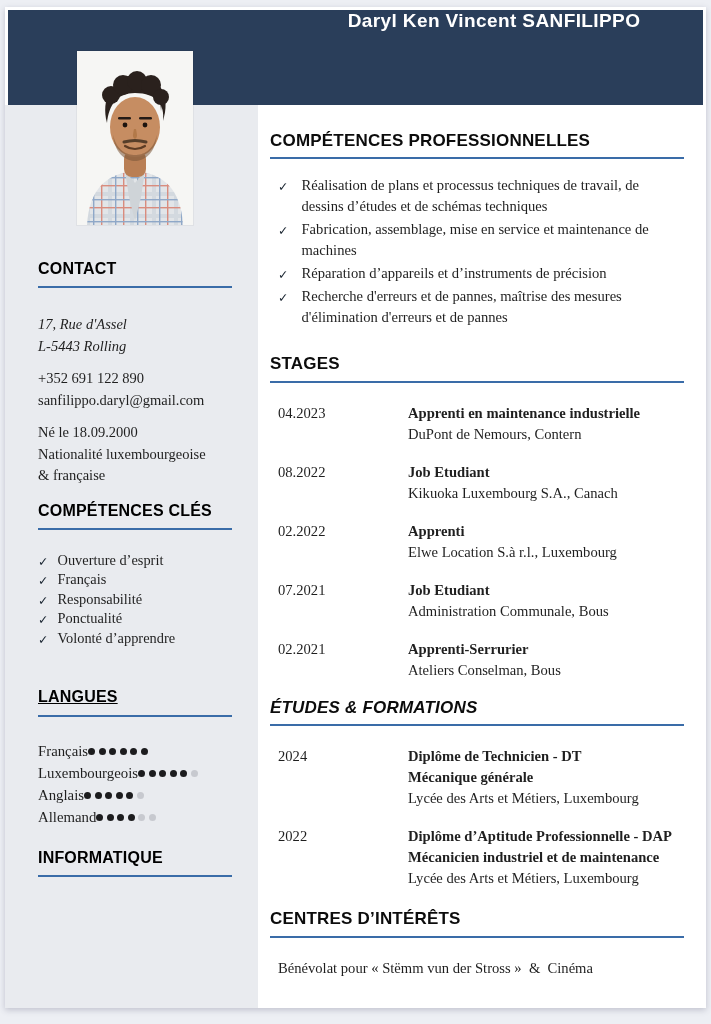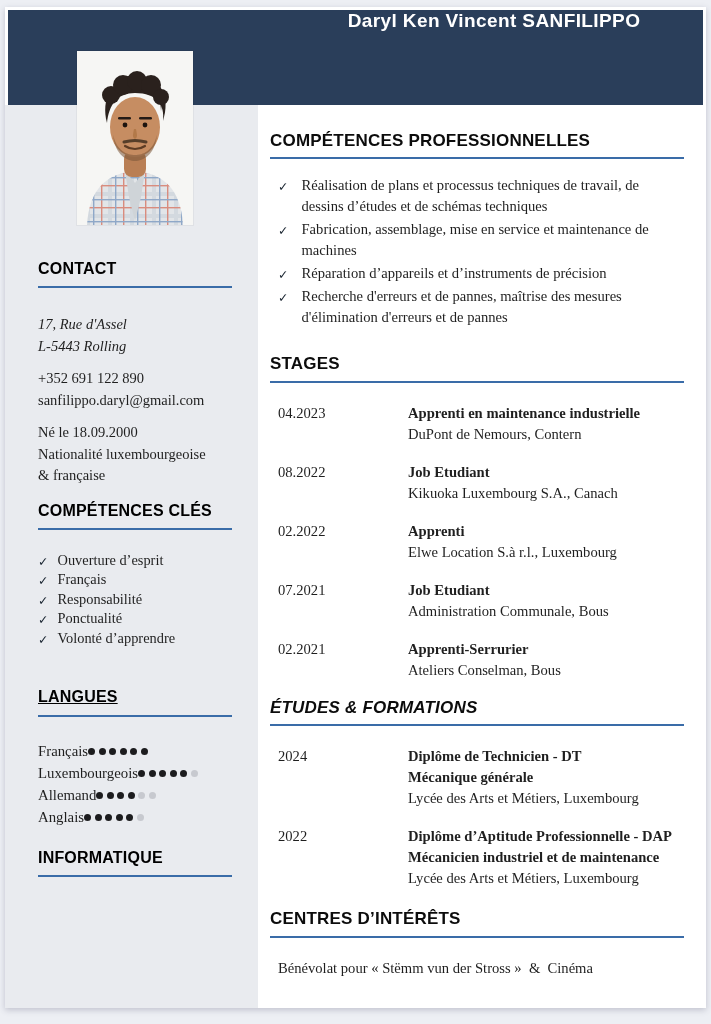--- a/index.html
+++ b/index.html
@@ -208,39 +208,39 @@
                 <span class="dot filled"></span>
                 <span class="dot filled"></span>
                 <span class="dot filled"></span>
                 <span class="dot filled"></span>
                 <span class="dot filled"></span>
                 <span class="dot"></span>
               </span>
             </li>
 
             <li>
+              <span>Anglais</span>
+              <span class="dots">
+                <span class="dot filled"></span>
+                <span class="dot filled"></span>
+                <span class="dot filled"></span>
+                <span class="dot filled"></span>
+                <span class="dot filled"></span>
+                <span class="dot"></span>
+              </span>
+            </li>
+
+            <li>
               <span>Allemand</span>
               <span class="dots">
                 <span class="dot filled"></span>
                 <span class="dot filled"></span>
                 <span class="dot filled"></span>
                 <span class="dot filled"></span>
                 <span class="dot"></span>
-                <span class="dot"></span>
-              </span>
-            </li>
-
-            <li>
-              <span>Anglais</span>
-              <span class="dots">
-                <span class="dot filled"></span>
-                <span class="dot filled"></span>
-                <span class="dot filled"></span>
-                <span class="dot filled"></span>
-                <span class="dot filled"></span>
                 <span class="dot"></span>
               </span>
             </li>
           </ul>
       </div>
 
       <div class="side-section">
         <div class="side-heading it-heading">INFORMATIQUE</div>
       </div>
 

